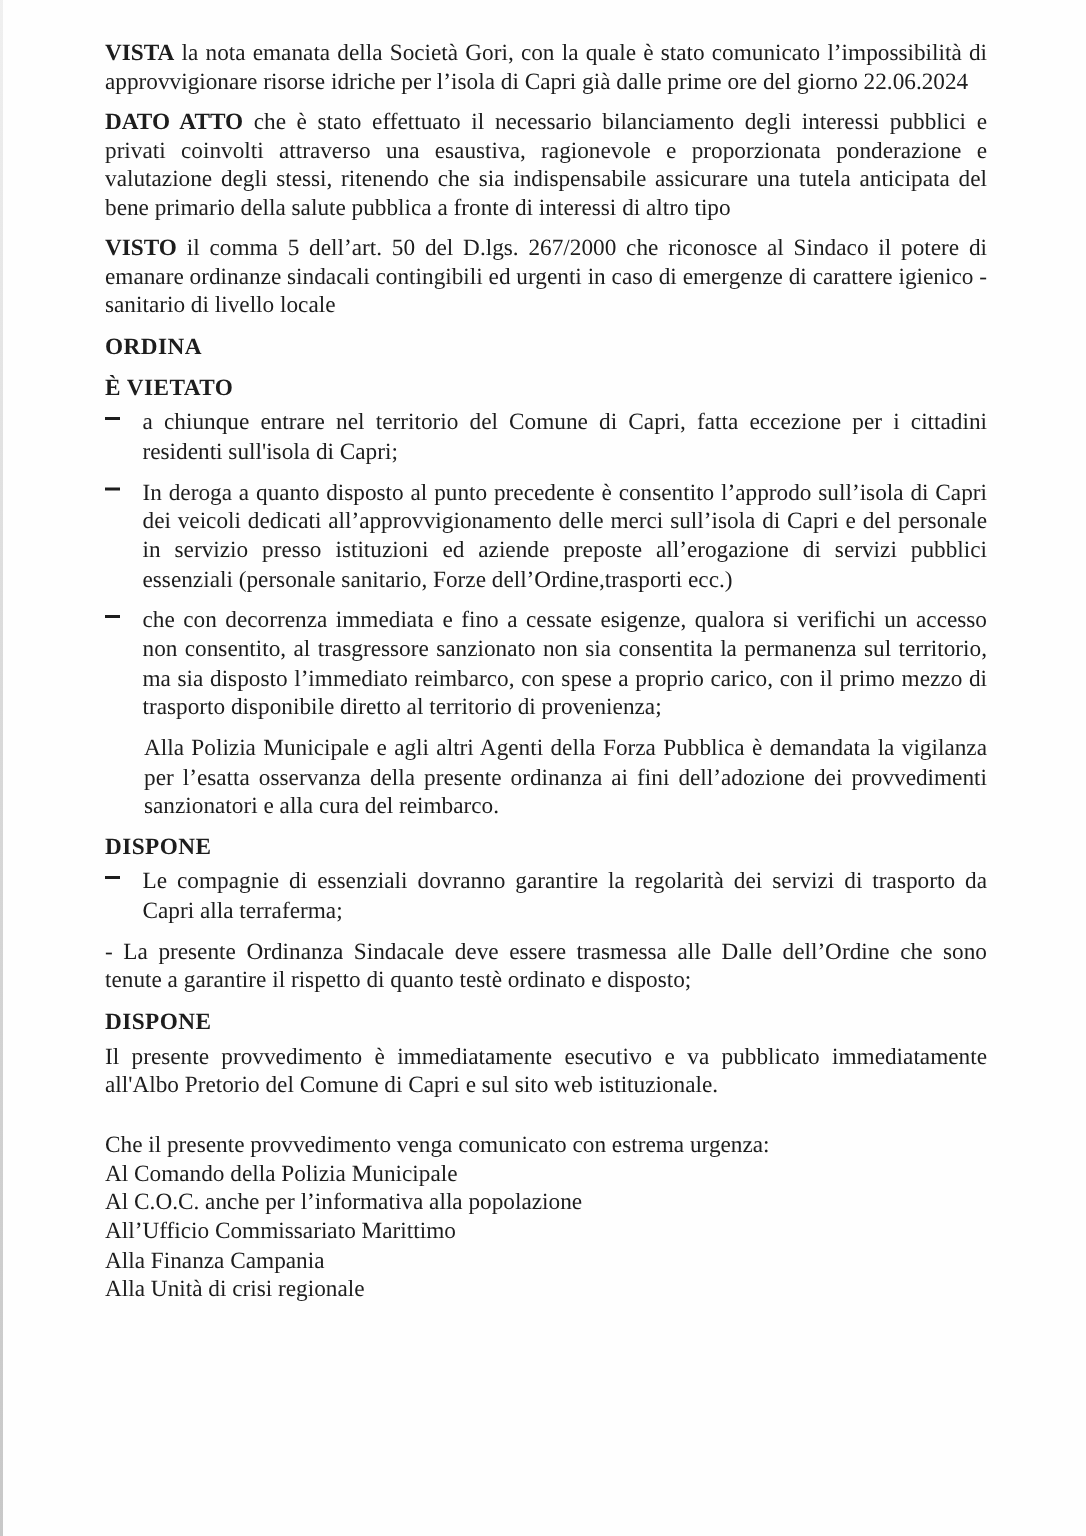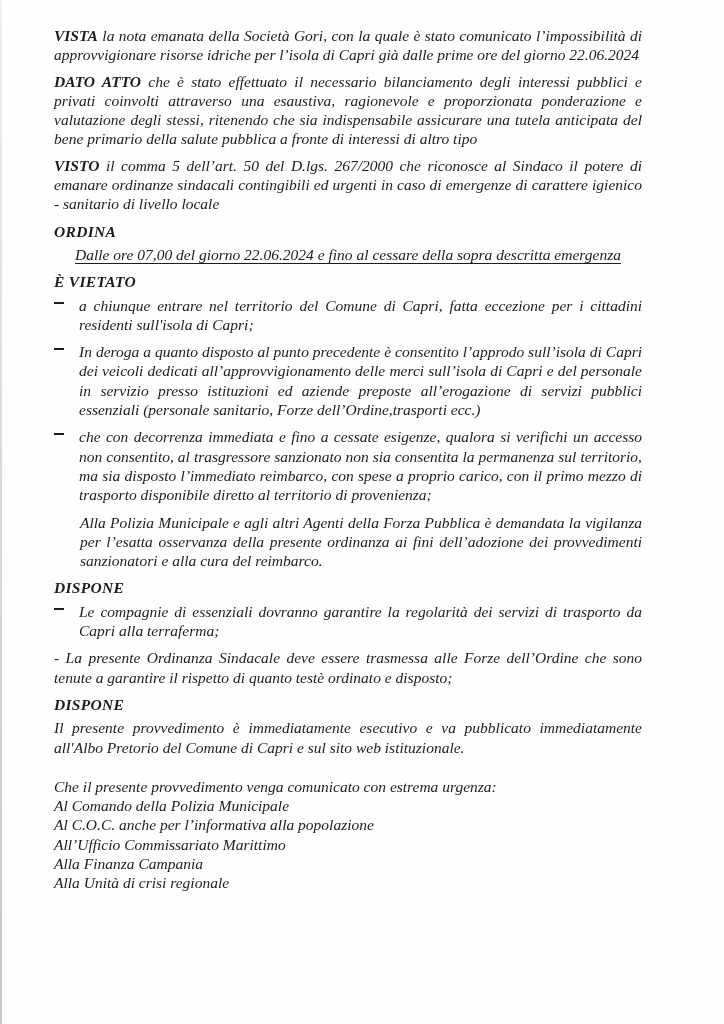--- a/index.html
+++ b/index.html
@@ -15,26 +15,25 @@
   }
   .scan-edge {
     position: absolute;
     left: 0; top: 0;
     width: 2px; height: 100%;
     background: linear-gradient(#e8e8e8, #c7c7c7 45%, #ababab);
     opacity: 0.65;
   }
   .doc {
     position: absolute;
-    left: 54px;
+    left: 70px;
     top: 26px;
     width: 588px;
     font-size: 15.5px;
     line-height: 19.3px;
-    font-style: italic;
   }
   .para {
     margin: 0 0 7px 0;
     text-align: justify;
   }
   .para.indent { margin-left: 26px; }
   .heading {
     margin: 8px 0 4px 0;
     font-size: 15.5px;
     font-weight: bold;
@@ -69,41 +68,40 @@
 </head>
 <body>
 
 <div class="page" data-name="document-page">
   <div class="scan-edge" data-name="scan-edge-artifact"></div>
   <main class="doc" id="doc-body" data-name="document-body">
       <p class="para" data-name="paragraph"><strong data-name="lead-word">VISTA</strong> <span data-name="paragraph-text">la nota emanata della Società Gori, con la quale è stato comunicato l’impossibilità di approvvigionare risorse idriche per l’isola di Capri già dalle prime ore del giorno 22.06.2024</span></p>
       <p class="para" data-name="paragraph"><strong data-name="lead-word">DATO ATTO</strong> <span data-name="paragraph-text">che è stato effettuato il necessario bilanciamento degli interessi pubblici e privati coinvolti attraverso una esaustiva, ragionevole e proporzionata ponderazione e valutazione degli stessi, ritenendo che sia indispensabile assicurare una tutela anticipata del bene primario della salute pubblica a fronte di interessi di altro tipo</span></p>
       <p class="para" data-name="paragraph"><strong data-name="lead-word">VISTO</strong> <span data-name="paragraph-text">il comma 5 dell’art. 50 del D.lgs. 267/2000 che riconosce al Sindaco il potere di emanare ordinanze sindacali contingibili ed urgenti in caso di emergenze di carattere igienico - sanitario di livello locale</span></p>
       <h2 class="heading" data-name="section-heading">ORDINA</h2>
-      <p class="center-underline" data-name="effective-period-line">Dalle ore 07,00 del giorno 22.06.2024 e fino al cessare della sopra descritta emergenza</p>
       <h2 class="heading" data-name="section-heading">È VIETATO</h2>
       <div class="bullet" data-name="bullet-item">
         <span class="dash" data-name="dash-bullet-icon"></span>
         <p class="bullet-text" data-name="bullet-text">a chiunque entrare nel territorio del Comune di Capri, fatta eccezione per i cittadini residenti sull'isola di Capri;</p>
       </div>
       <div class="bullet" data-name="bullet-item">
         <span class="dash" data-name="dash-bullet-icon"></span>
         <p class="bullet-text" data-name="bullet-text">In deroga a quanto disposto al punto precedente è  consentito l’approdo sull’isola di Capri dei veicoli dedicati all’approvvigionamento delle merci sull’isola di Capri e del personale in servizio presso istituzioni ed aziende preposte all’erogazione di servizi pubblici essenziali (personale sanitario, Forze dell’Ordine,trasporti ecc.)</p>
       </div>
       <div class="bullet" data-name="bullet-item">
         <span class="dash" data-name="dash-bullet-icon"></span>
         <p class="bullet-text" data-name="bullet-text">che con decorrenza immediata e fino a cessate esigenze, qualora si verifichi un accesso non consentito, al trasgressore sanzionato non sia consentita la permanenza sul territorio, ma sia disposto l’immediato reimbarco, con spese a proprio carico, con il primo mezzo di trasporto disponibile diretto al territorio di provenienza;</p>
       </div>
       <p class="para indent" data-name="paragraph">Alla Polizia Municipale e agli altri Agenti della Forza Pubblica è demandata la vigilanza per l’esatta osservanza della presente ordinanza ai fini dell’adozione dei provvedimenti sanzionatori e alla cura del reimbarco.</p>
       <h2 class="heading" data-name="section-heading">DISPONE</h2>
       <div class="bullet" data-name="bullet-item">
         <span class="dash" data-name="dash-bullet-icon"></span>
         <p class="bullet-text" data-name="bullet-text">Le compagnie di essenziali dovranno garantire la regolarità dei servizi di trasporto da Capri alla terraferma;</p>
       </div>
-      <p class="para" data-name="paragraph">- La presente Ordinanza Sindacale deve essere trasmessa alle Forze dell’Ordine che sono tenute a garantire il rispetto di quanto testè ordinato e disposto;</p>
+      <p class="para" data-name="paragraph">- La presente Ordinanza Sindacale deve essere trasmessa alle Dalle dell’Ordine che sono tenute a garantire il rispetto di quanto testè ordinato e disposto;</p>
       <h2 class="heading" data-name="section-heading">DISPONE</h2>
       <p class="para" data-name="paragraph">Il presente provvedimento è immediatamente esecutivo e va pubblicato immediatamente all'Albo Pretorio del Comune di Capri e sul sito web istituzionale.</p>
       <div class="spacer" data-name="blank-line"></div>
       <p class="line" data-name="notification-recipient-line">Che il presente provvedimento venga comunicato con estrema urgenza:</p>
       <p class="line" data-name="notification-recipient-line">Al Comando della Polizia Municipale</p>
       <p class="line" data-name="notification-recipient-line">Al C.O.C. anche per l’informativa alla popolazione</p>
       <p class="line" data-name="notification-recipient-line">All’Ufficio Commissariato Marittimo</p>
       <p class="line" data-name="notification-recipient-line">Alla Finanza Campania</p>
       <p class="line" data-name="notification-recipient-line">Alla Unità di crisi regionale</p>
     </main>

